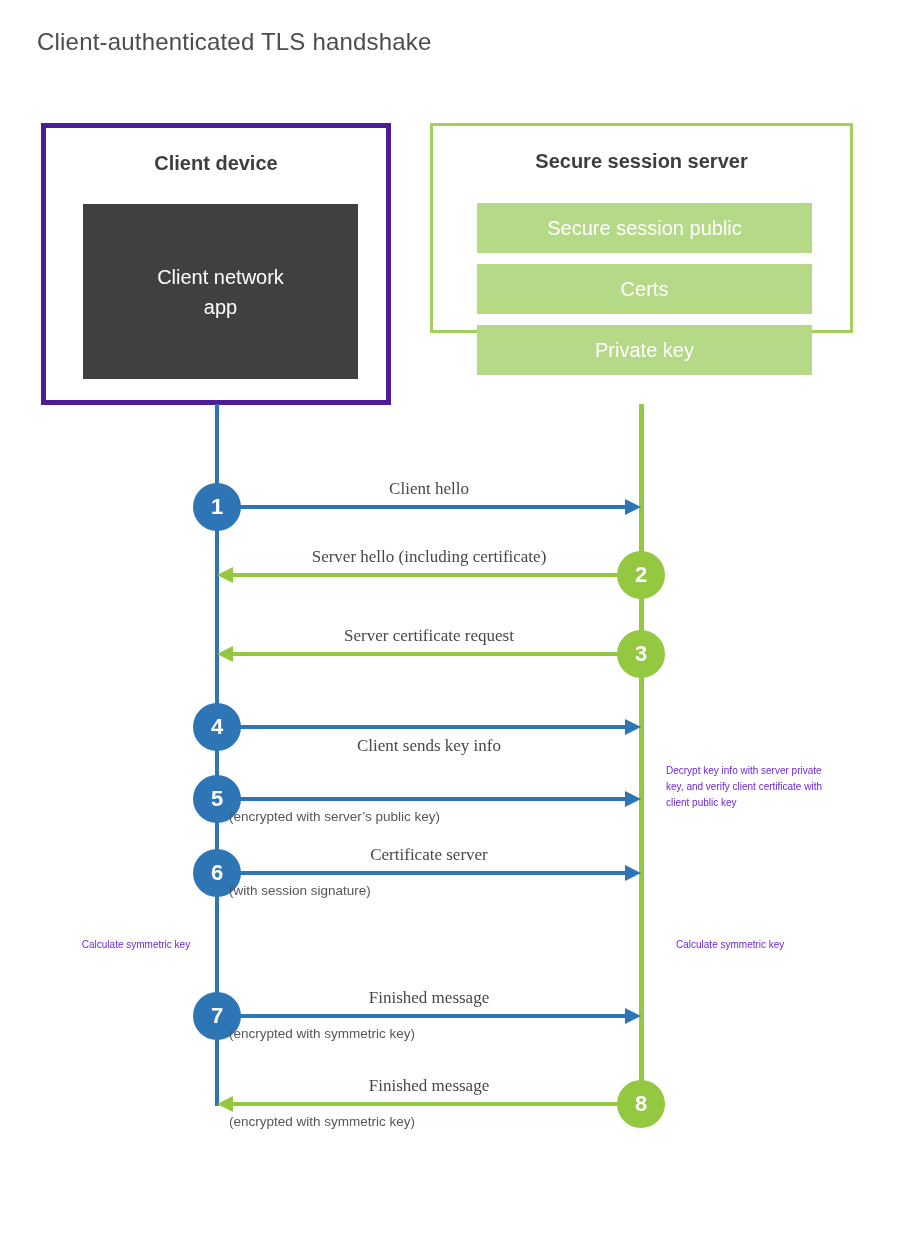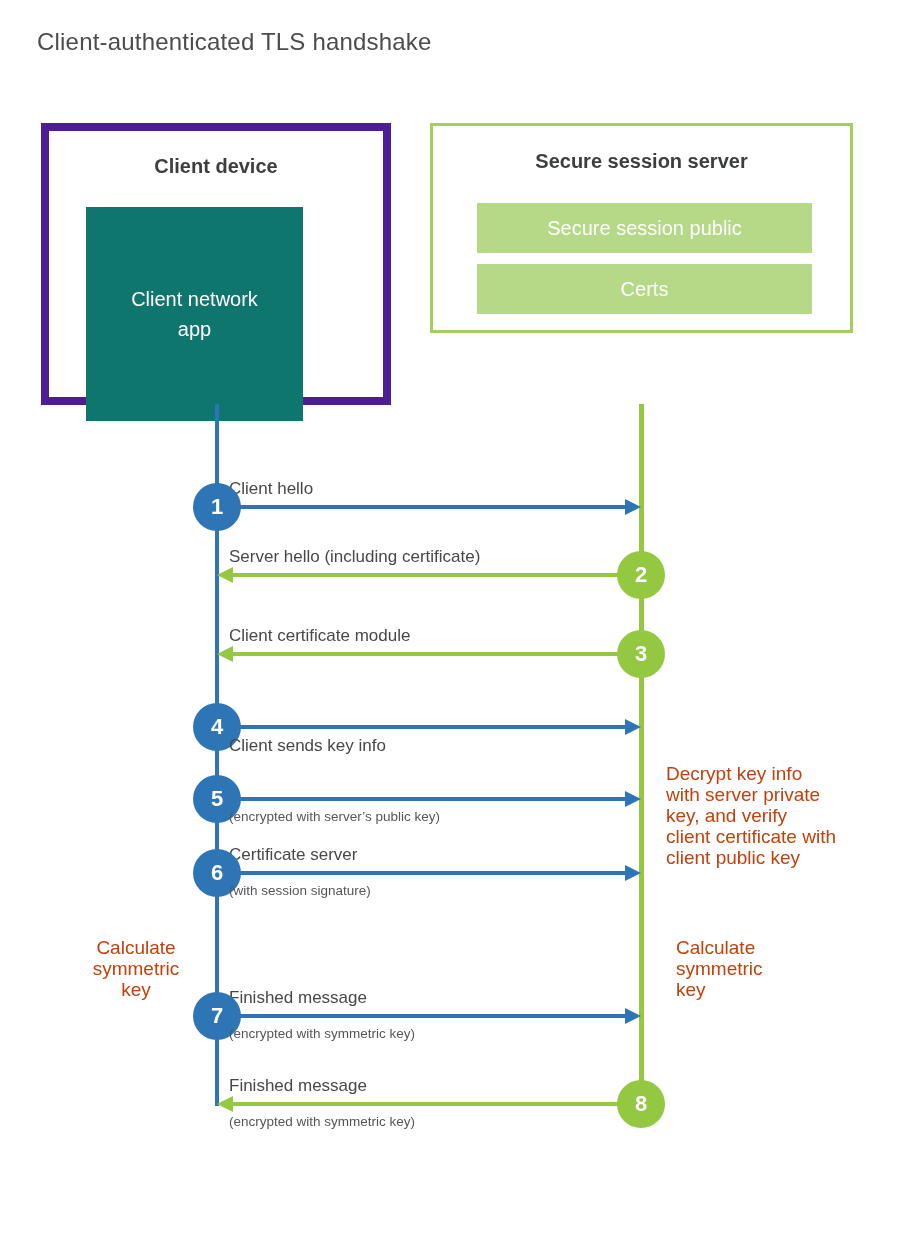--- a/index.html
+++ b/index.html
@@ -11,31 +11,31 @@
   .canvas { position: absolute; inset: 0; }
 
   .page-title {
     position: absolute; left: 37px; top: 28px;
     font-size: 24px; font-weight: 300; letter-spacing: 0.2px;
     color: #4b4c4e;
   }
 
   
   .box { position: absolute; box-sizing: border-box; background: #fff; }
-  .box.client { left: 41px; top: 123px; width: 350px; height: 282px; border: 8px solid #4c1d95; }
+  .box.client { left: 41px; top: 123px; width: 350px; height: 282px; border: 5px solid #4c1d95; }
   .box.server { left: 430px; top: 123px; width: 423px; height: 210px; border: 3px solid #a3d05c; }
   .box-title {
     position: absolute; left: 0; right: 0; top: 24px;
     text-align: center; font-size: 20px; font-weight: 700; color: #3d3e40;
   }
   .app-box {
-    position: absolute; left: 37px; top: 76px; width: 277px; height: 214px;
-    background: #0f766e; color: #ffffff; font-size: 20px; line-height: 1.5;
+    position: absolute; left: 37px; top: 76px; width: 277px; height: 175px;
+    background: #404040; color: #ffffff; font-size: 20px; line-height: 1.5;
     display: flex; align-items: center; justify-content: center; text-align: center;
-    padding: 0 28px; box-sizing: content-box; width: 161px; left: 37px;
+    padding: 0 57px; box-sizing: content-box; width: 161px; left: 37px;
   }
   .module-bar {
     position: absolute; left: 44px; width: 335px; height: 50px;
     background: #b6d987; color: #ffffff; font-size: 20px;
     display: flex; align-items: center; justify-content: center; text-align: center;
   }
 
   
   .lifeline { position: absolute; }
   .lifeline.blue  { left: 215px; top: 404px; width: 4px; height: 702px; background: #2e75b6; }
@@ -57,31 +57,31 @@
   .node {
     position: absolute; width: 48px; height: 48px; border-radius: 50%;
     color: #ffffff; font-size: 22px; font-weight: 700;
     display: flex; align-items: center; justify-content: center;
   }
   .node.blue  { background: #2e75b6; left: 193px; }
   .node.green { background: #93c840; left: 617px; }
 
   
   .msg-label {
-    position: absolute; left: 229px; width: 400px; text-align: left;
-    font-size: 17px; color: #47484a; line-height: 1.25;
+    position: absolute; left: 229px; width: 400px; text-align: center;
+    font-size: 17px; color: #47484a; line-height: 1.25; font-family: Liberation Serif, serif;
   }
   .msg-sub {
     position: absolute; left: 229px; width: 400px; 
     font-size: 13.5px; color: #55565a; line-height: 1.25;
   }
 
   
   .note {
-    position: absolute; font-size: 19px; color: #c2410c; line-height: 21px;
+    position: absolute; font-size: 10px; color: #6d28d9; line-height: 16px;
   }
   .note.decrypt { left: 666px; top: 763px; width: 170px; text-align: left; }
   .note.calc-left  { left: 76px;  top: 937px; width: 120px; text-align: center; }
   .note.calc-right { left: 676px; top: 937px; width: 120px; text-align: left; }
 </style>
 </head>
 <body>
 
 <div class="canvas">
 
@@ -89,40 +89,41 @@
 
   <div class="box client">
     <div class="box-title">Client device</div>
     <div class="app-box">Client network app</div>
   </div>
 
   <div class="box server">
     <div class="box-title">Secure session server</div>
     <div class="module-bar" style="top:77px">Secure session public</div>
     <div class="module-bar" style="top:138px">Certs</div>
+    <div class="module-bar" style="top:199px">Private key</div>
   </div>
 
   <div class="lifeline blue"></div>
   <div class="lifeline green"></div>
 
   <div class="msg-label" style="top:478px">Client hello</div>
   <div class="arrow blue right" style="top:499px">
     <div class="shaft"></div>
     <div class="head"></div>
   </div>
   <div class="node blue" style="top:483px">1</div>
 
   <div class="msg-label" style="top:546px">Server hello (including certificate)</div>
   <div class="arrow green left" style="top:567px">
     <div class="shaft"></div>
     <div class="head"></div>
   </div>
   <div class="node green" style="top:551px">2</div>
 
-  <div class="msg-label" style="top:625px">Client certificate module</div>
+  <div class="msg-label" style="top:625px">Server certificate request</div>
   <div class="arrow green left" style="top:646px">
     <div class="shaft"></div>
     <div class="head"></div>
   </div>
   <div class="node green" style="top:630px">3</div>
 
   <div class="arrow blue right" style="top:719px">
     <div class="shaft"></div>
     <div class="head"></div>
   </div>

